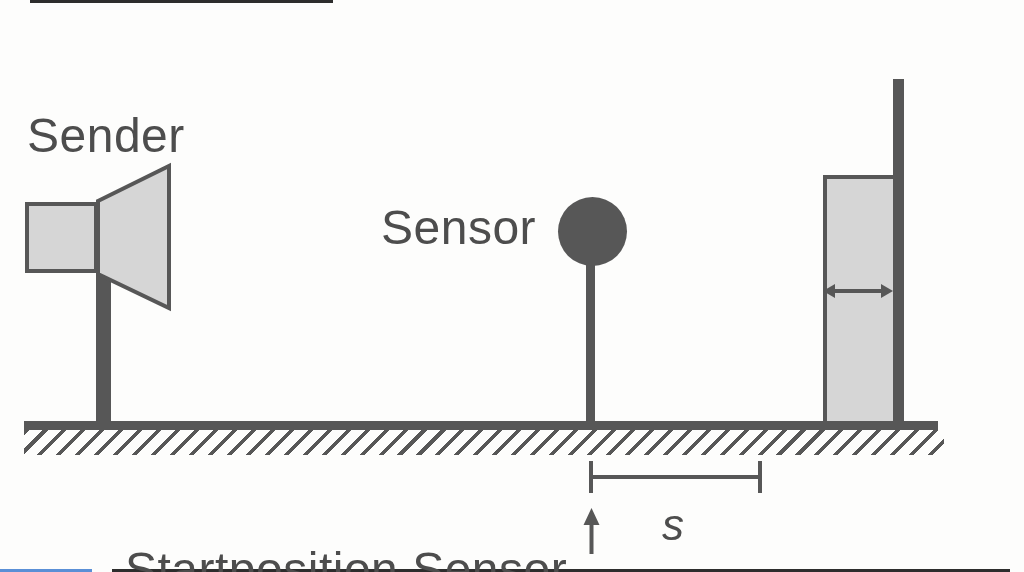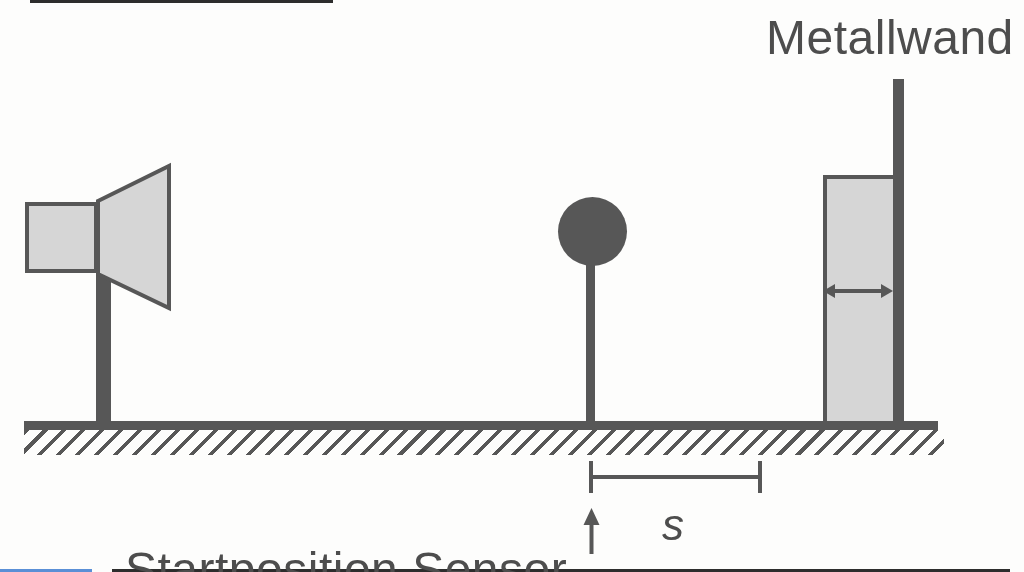--- a/index.html
+++ b/index.html
@@ -32,21 +32,22 @@
 </style>
 </head>
 <body>
 
 <div class="canvas">
 
   <div class="edge" style="left:30px;top:0;width:303px;background:var(--edgeDark,#2d2d2d);"></div>
   <div class="edge" style="left:112px;top:569px;width:898px;background:var(--edgeDark,#2d2d2d);"></div>
   <div class="edge" style="left:0;top:569px;width:92px;background:var(--edgeBlue,#5a8fd6);"></div>
 
-  <div class="label" style="left:766px;top:14px;">Metallwand</div>
+  <div class="label" style="left:27px;top:112px;">Sender</div>
+  <div class="label" style="left:381px;top:204px;">Sensor</div>
   <div class="label" style="left:125px;top:505px;margin-top:41px;">Startposition Sensor</div>
   <div class="label italic" style="left:662px;top:503px;font-size:44px;">s</div>
   <div class="label italic" style="left:838px;top:295px;font-size:50px;">D</div>
 
   <div class="shape" style="left:96px;top:268px;width:15px;height:153px;"></div>
   <div class="lightbox" style="left:25px;top:202px;width:73px;height:71px;"></div>
 
   <div class="shape" style="left:586px;top:258px;width:9px;height:163px;"></div>
   <div class="shape" style="left:558px;top:197px;width:69px;height:69px;border-radius:50%;"></div>
 

